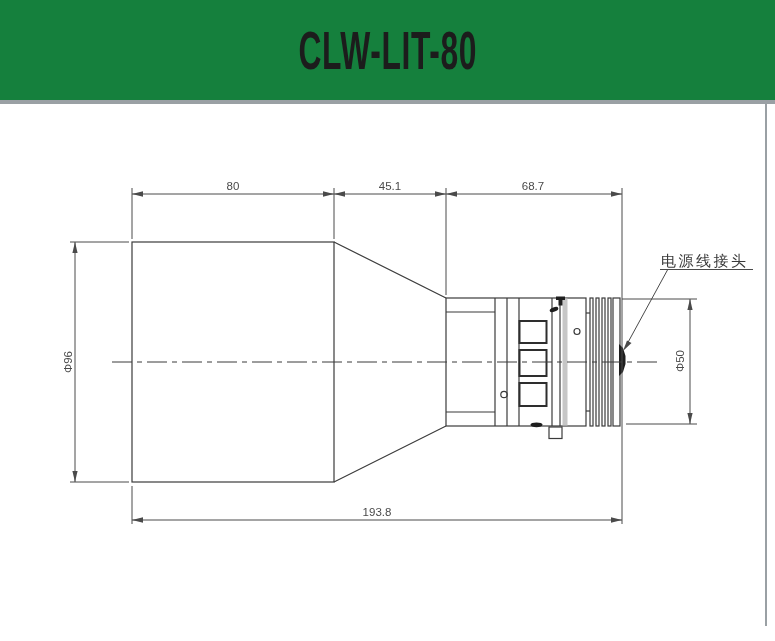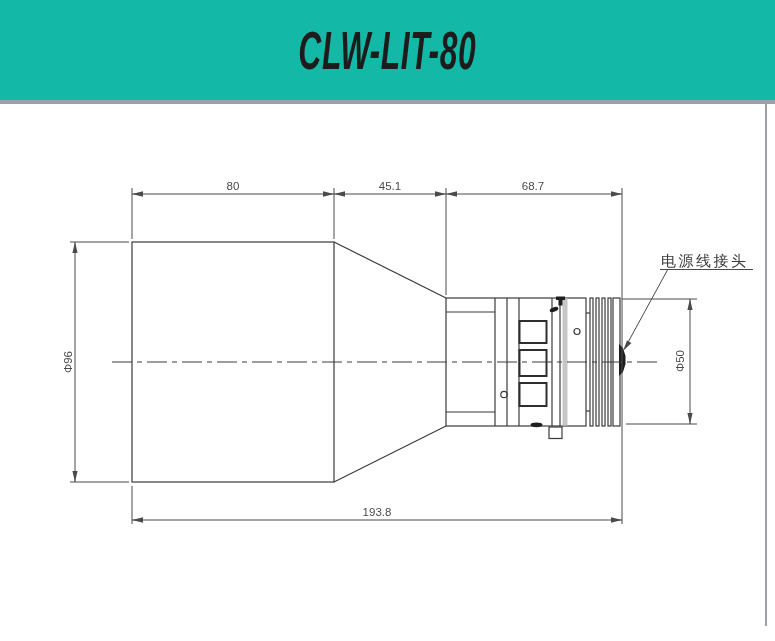--- a/index.html
+++ b/index.html
@@ -1,19 +1,19 @@
 <!DOCTYPE html>
 <html><head>
 <meta charset="utf-8">
 <style>
   html,body{margin:0;padding:0;background:#ffffff;}
   body{width:775px;height:641px;position:relative;overflow:hidden;
        font-family:"Liberation Sans", sans-serif;}
   .header{position:absolute;left:0;top:0;width:775px;height:100px;
-          background:#14b8a6;display:flex;align-items:center;justify-content:center;z-index:2;font-style:italic;}
+          background:#15803d;display:flex;align-items:center;justify-content:center;z-index:2;}
   .title{font-size:53px;font-weight:bold;color:#1c1c1c;letter-spacing:1px;
          transform:scaleX(0.60);transform-origin:center;white-space:nowrap;}
   .divider{position:absolute;left:0;top:100px;width:775px;height:4px;background:#9aa0a4;z-index:2;}
   svg.drawing{position:absolute;left:0;top:0;z-index:1;}
   .part{stroke:#3b3b3b;stroke-width:1.2;fill:none;}
   .part-thick{stroke:#2e2e2e;stroke-width:2;fill:#ffffff;}
   .dim{stroke:#4a4a4a;stroke-width:1;fill:none;}
   .arrow{fill:#4a4a4a;stroke:none;}
   .ink{fill:#1e1e1e;stroke:none;}
   .dimtext{font-family:"Liberation Sans",sans-serif;font-size:11.5px;fill:#4a4a4a;}

